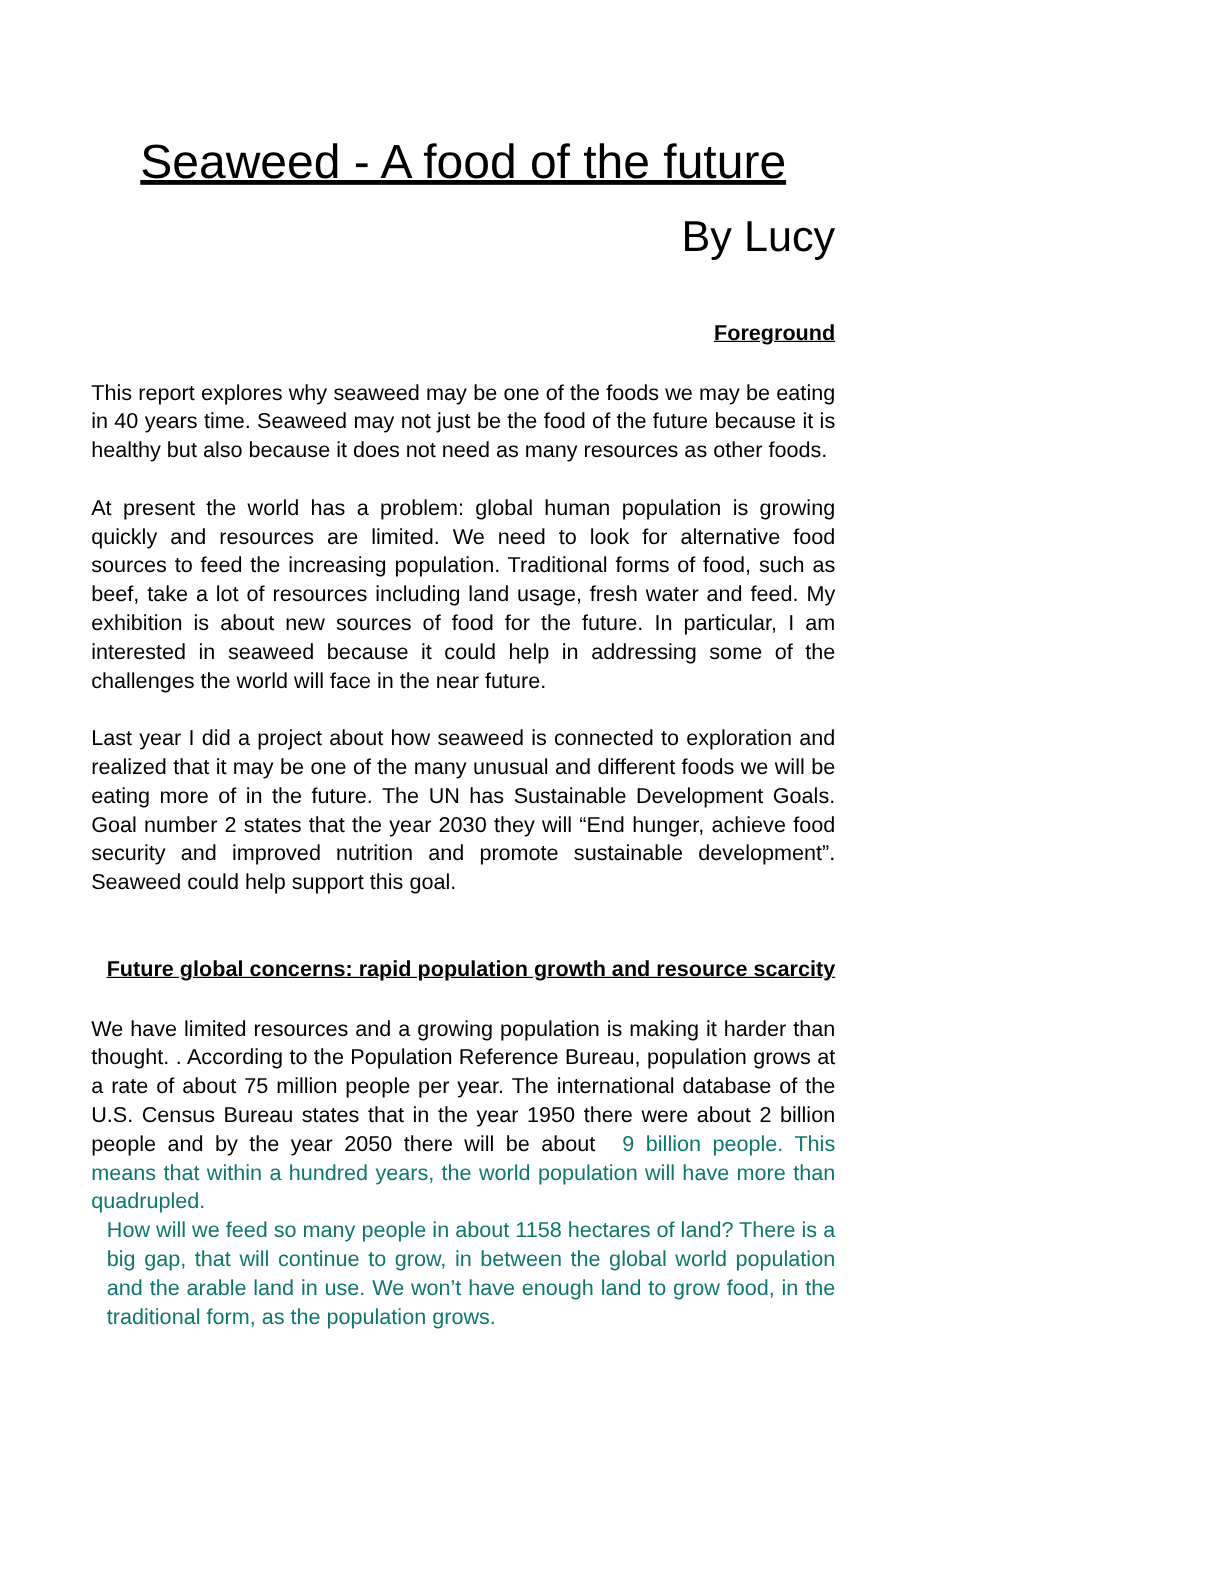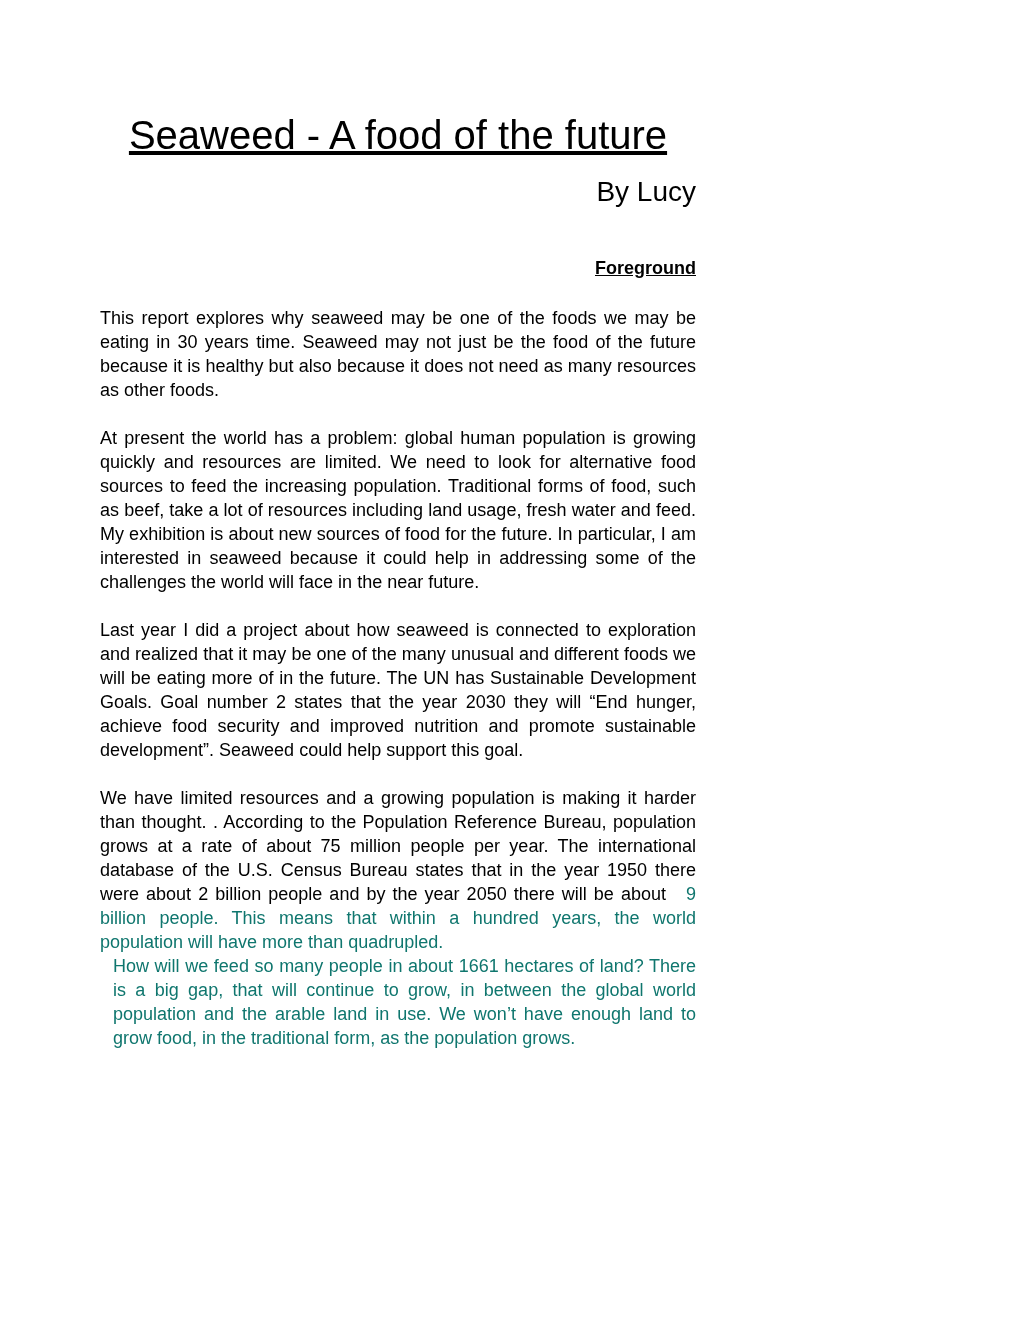--- a/index.html
+++ b/index.html
@@ -11,33 +11,33 @@
     width: 1020px;
     height: 1320px;
     font-family: "Liberation Sans", sans-serif;
     color: #000000;
     overflow: hidden;
   }
   .page {
     box-sizing: border-box;
     width: 816px;
     height: 1320px;
-    padding: 112px 120px 40px 100px;
+    padding: 112px 120px 40px 76px;
   }
   .doc-title {
     margin: 0;
     font-size: 40px;
     font-weight: 400;
     text-align: center;
     text-decoration: underline;
     line-height: 1.15;
   }
   .byline {
     margin: 18px 0 0 0;
-    font-size: 28px;
+    font-size: 36px;
     text-align: right;
     line-height: 1.15;
   }
   .section-heading {
     margin: 48px 0 26px 0;
     font-size: 18px;
     font-weight: 700;
     text-decoration: underline;
     line-height: 24px;
     text-align: right;
@@ -60,25 +60,26 @@
 <body>
 
 <div class="page">
 
   <h1 class="doc-title">Seaweed - A food of the future</h1>
 
   <div class="byline">By Lucy</div>
 
   <h2 class="section-heading">Foreground</h2>
 
-  <p class="para">This report explores why seaweed may be one of the foods we may be eating in 30 years time. Seaweed may not just be the food of the future because it is healthy but also because it does not need as many resources as other foods.</p>
+  <p class="para">This report explores why seaweed may be one of the foods we may be eating in 40 years time. Seaweed may not just be the food of the future because it is healthy but also because it does not need as many resources as other foods.</p>
 
 
   <p class="para">At present the world has a problem: global human population is growing quickly and resources are limited. We need to look for alternative food sources to feed the increasing population. Traditional forms of food, such as beef, take a lot of resources including land usage, fresh water and feed. My exhibition is about new sources of food for the future. In particular, I am interested in seaweed because it could help in addressing some of the challenges the world will face in the near future.</p>
 
   <p class="para">Last year I did a project about how seaweed is connected to exploration and realized that it may be  one of the many unusual and different foods we will be eating more of in the future. The UN has Sustainable Development Goals. Goal number 2 states that the year 2030 they will “End hunger, achieve food security and improved nutrition and promote sustainable development”. Seaweed could help support this goal.</p>
 
+  <h2 class="section-heading">Future global concerns: rapid population growth and resource scarcity</h2>
 
   <p class="para no-gap"><span>We have limited resources and a growing population is making it harder than thought. . According to the Population Reference Bureau, population grows at a rate of about  75 million people per  year. The  international database of the U.S. Census Bureau states that in the year 1950 there were about 2 billion people and by the year 2050 there will be about </span><span class="muted">9 billion people. This means that within a hundred years, the world population will have more than quadrupled.</span></p>
 
-  <p class="para muted">How will we feed so many people in about 1661 hectares of land? There is a big gap, that will continue to grow, in between the global world population and the arable land in use. We won’t have enough land to grow food, in the traditional form, as the population grows.</p>
+  <p class="para muted">How will we feed so many people in about 1158 hectares of land? There is a big gap, that will continue to grow, in between the global world population and the arable land in use. We won’t have enough land to grow food, in the traditional form, as the population grows.</p>
 
 </div>
 
 </body></html>

